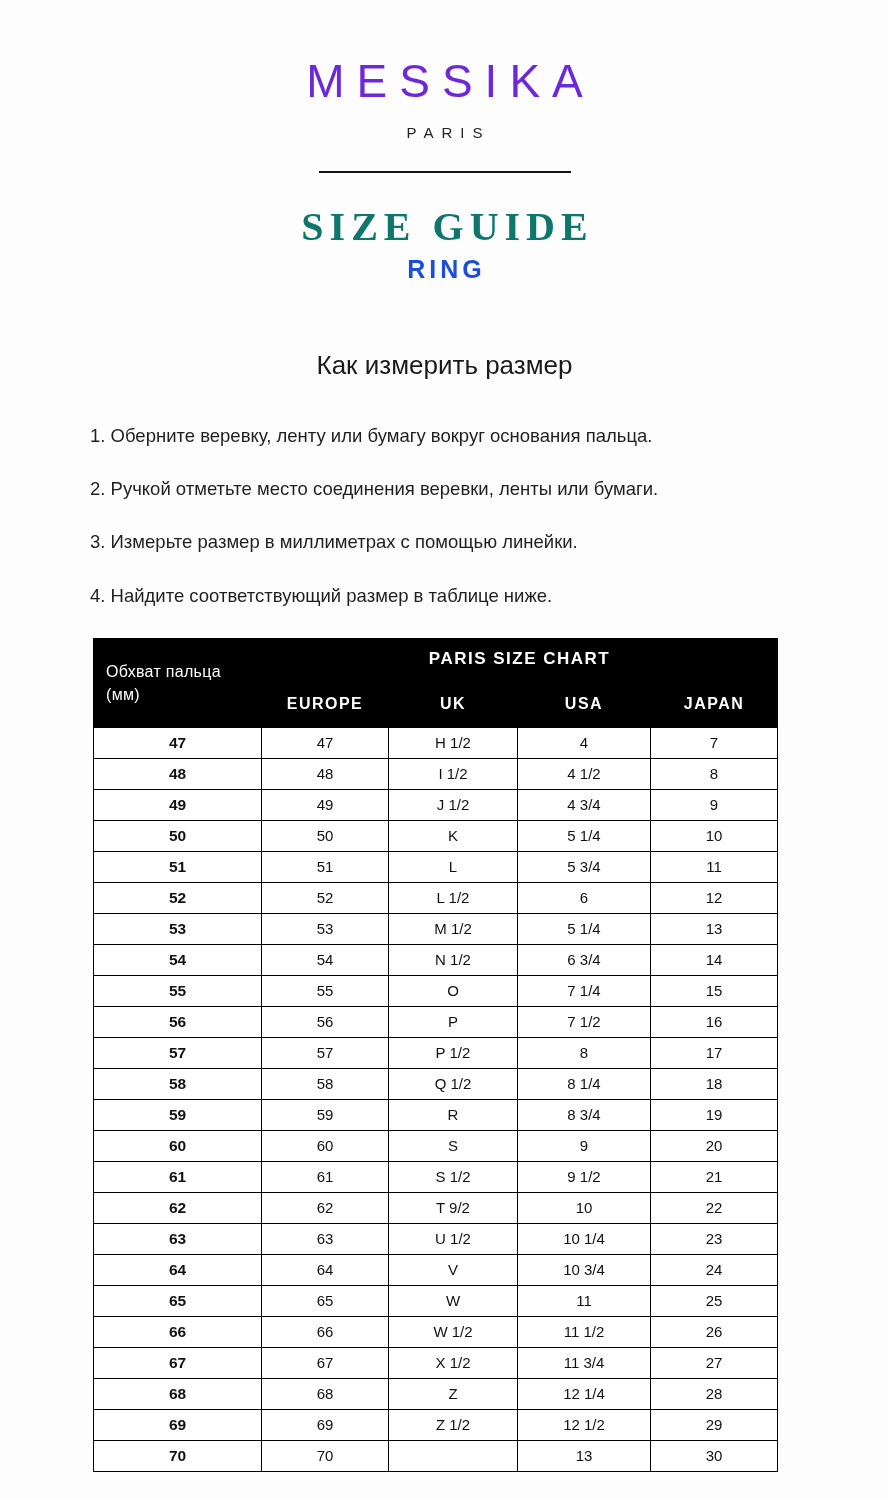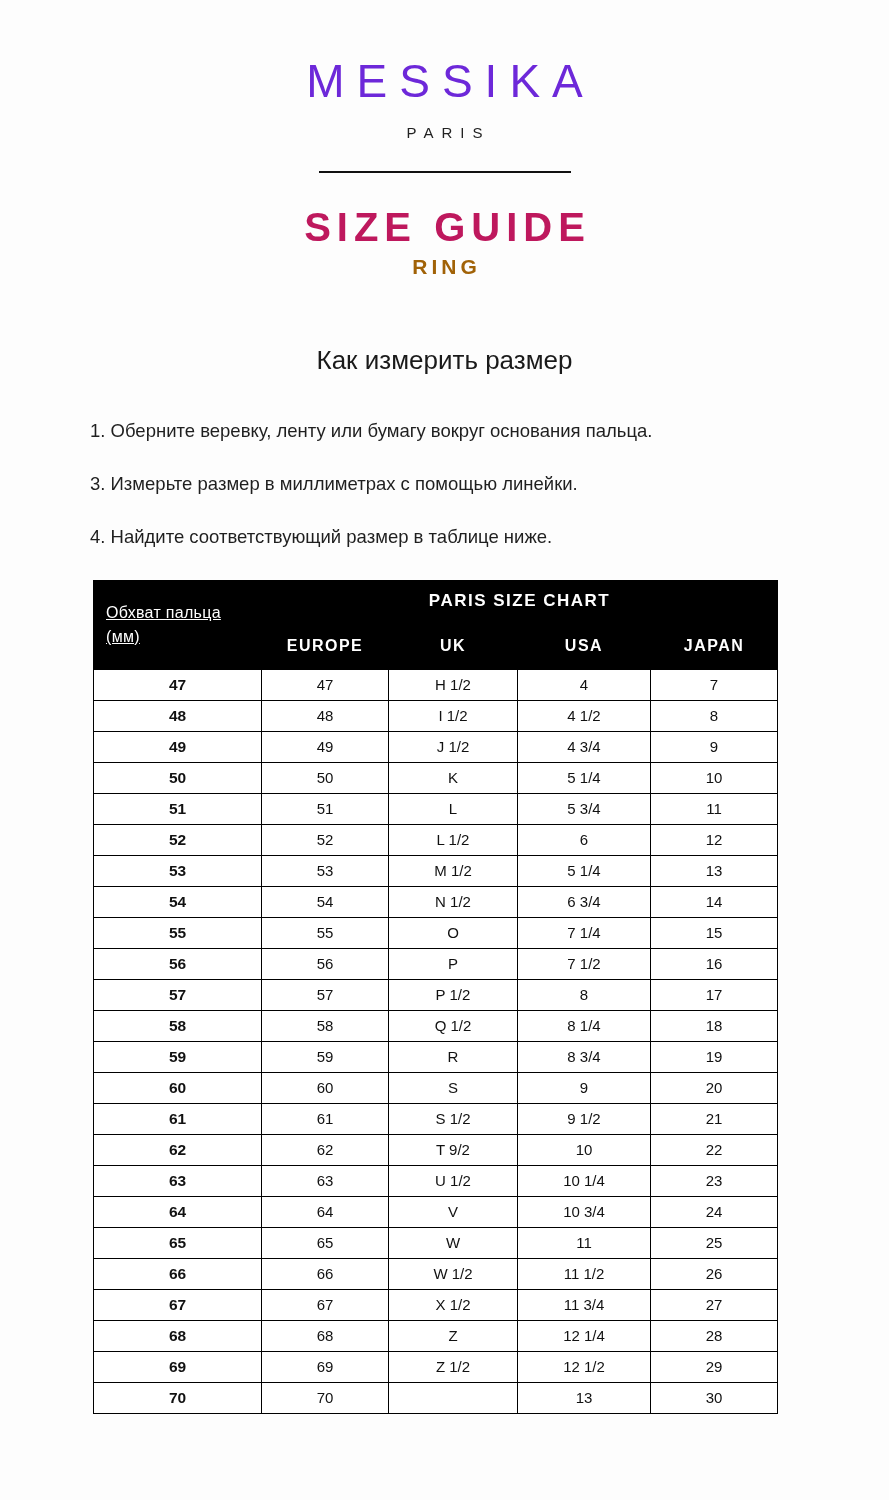--- a/index.html
+++ b/index.html
@@ -42,31 +42,32 @@
     margin: 30px auto 0 auto;
   }
   
   .title {
     margin-top: 32px;
     text-align: center;
     font-size: 40px;
     font-weight: 700;
     letter-spacing: 6px;
     padding-left: 6px;
-    color: #be185d;
+    color: #0f766e;
     line-height: 1.1;
+    font-family: Liberation Serif, serif;
   }
   .subtitle {
     margin-top: 6px;
     text-align: center;
-    font-size: 21px;
+    font-size: 25px;
     font-weight: 700;
     letter-spacing: 4px;
     padding-left: 4px;
-    color: #a16207;
+    color: #1d4ed8;
   }
   .section-heading {
     margin-top: 66px;
     text-align: center;
     font-size: 26px;
     font-weight: 400;
     color: #1a1a1a;
   }
   
   .instructions {
@@ -107,21 +108,20 @@
   }
   th.finger-header {
     text-align: left;
     vertical-align: middle;
     padding-left: 12px;
     font-size: 16px;
     font-weight: 400;
     letter-spacing: 0.3px;
     white-space: pre-line;
     line-height: 1.45;
-    text-decoration: underline;
   }
   th.chart-title {
     height: 42px;
     font-size: 17px;
     letter-spacing: 1.5px;
     text-align: center;
     vertical-align: middle;
   }
   th.col-header {
     height: 47px;
@@ -155,20 +155,21 @@
     <div class="divider"></div>
   </div>
 
   <div class="title">SIZE GUIDE</div>
   <div class="subtitle">RING</div>
 
   <div class="section-heading">Как измерить размер</div>
 
   <ul class="instructions">
     <li>1. Оберните веревку, ленту или бумагу вокруг основания пальца.</li>
+    <li>2. Ручкой отметьте место соединения веревки, ленты или бумаги.</li>
     <li>3. Измерьте размер в миллиметрах с помощью линейки.</li>
     <li>4. Найдите соответствующий размер в таблице ниже.</li>
   </ul>
 
   <div class="table-wrap">
     <table class="size-table">
       <colgroup>
         <col class="c1">
           <col class="c2">
           <col class="c3">

